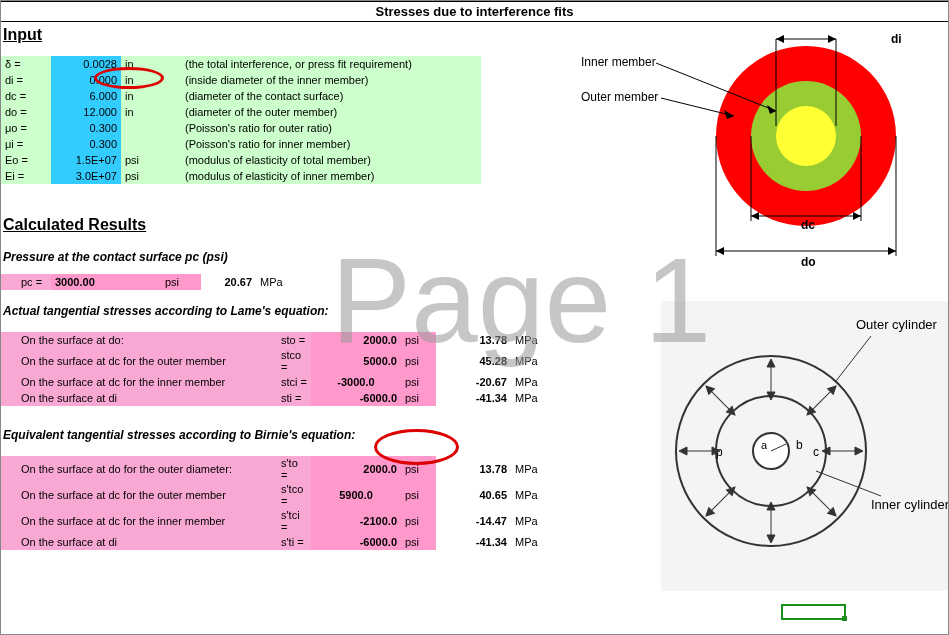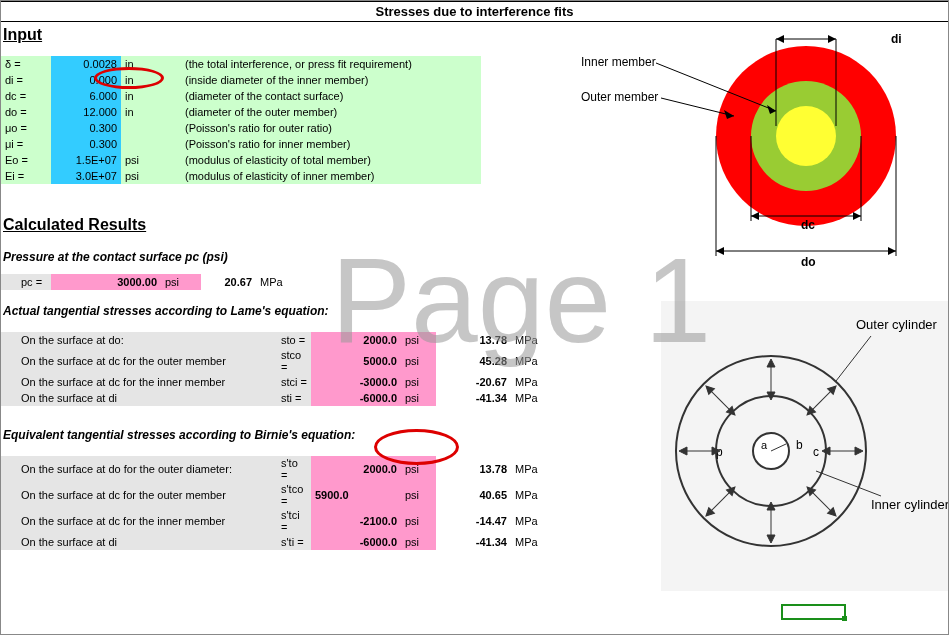--- a/index.html
+++ b/index.html
@@ -36,21 +36,21 @@
     padding: 4px 2px;
   }
   table { border-collapse: collapse; }
   td { padding: 1px 4px; height: 16px; vertical-align: middle; }
   .c-lbl  { width: 50px; }
   .c-val  { width: 70px; text-align: right; }
   .c-unit { width: 30px; text-align: left; }
   .c-desc { width: 300px; }
   .bg-green { background: #ccffcc; }
   .bg-blue  { background: #33ccff; }
-  .bg-orange{ background: #e5e5e5; padding-left: 20px; }
+  .bg-orange{ background: #f9a8d4; padding-left: 20px; }
   .bg-pink  { background: #ff99cc; }
   .watermark {
     position: absolute;
     left: 330px; top: 230px;
     font-size: 120px;
     color: #999;
     opacity: 0.55;
     font-family: Arial, sans-serif;
     font-weight: normal;
     pointer-events: none;
@@ -158,21 +158,21 @@
 <div style="height:28px;"></div>
 <div class="section-head">Calculated Results</div>
 <div style="height:8px;"></div>
 
 <div class="subhead">Pressure at the contact surface pc (psi)</div>
 
 <table style="margin-top:6px;">
   <tbody>
       <tr>
     <td class="bg-orange" style="width:50px;">pc =</td>
-    <td class="bg-pink" style="width:110px;text-align:right;font-weight:bold;">3000.00</td>
+    <td class="bg-pink" style="width:110px;font-weight:bold;">3000.00</td>
     <td class="bg-pink" style="width:40px;">psi</td>
     <td style="width:55px;text-align:right;font-weight:bold;">20.67</td>
     <td style="width:40px;">MPa</td>
   </tr>
 </tbody>
   </table>
 
 <div style="height:10px;"></div>
 <div class="subhead">Actual tangential stresses according to Lame's equation:</div>
 
@@ -190,21 +190,21 @@
         <td class="bg-orange" style="width:260px;">On the surface at dc for the outer member</td>
         <td class="bg-orange" style="width:50px;">stco =</td>
         <td class="bg-pink" style="width:90px;text-align:right;font-weight:bold;">5000.0</td>
         <td class="bg-pink" style="width:35px;">psi</td>
         <td style="width:75px;text-align:right;font-weight:bold;">45.28</td>
         <td style="width:40px;">MPa</td>
       </tr>
       <tr>
         <td class="bg-orange" style="width:260px;">On the surface at dc for the inner member</td>
         <td class="bg-orange" style="width:50px;">stci =</td>
-        <td class="bg-pink" style="width:90px;text-align:right;font-weight:bold;">-3000.0</td>
+        <td class="bg-pink" style="width:90px;text-align:center;font-weight:bold;">-3000.0</td>
         <td class="bg-pink" style="width:35px;">psi</td>
         <td style="width:75px;text-align:right;font-weight:bold;">-20.67</td>
         <td style="width:40px;">MPa</td>
       </tr>
       <tr>
         <td class="bg-orange" style="width:260px;">On the surface at di</td>
         <td class="bg-orange" style="width:50px;">sti =</td>
         <td class="bg-pink" style="width:90px;text-align:right;font-weight:bold;">-6000.0</td>
         <td class="bg-pink" style="width:35px;">psi</td>
         <td style="width:75px;text-align:right;font-weight:bold;">-41.34</td>
@@ -222,21 +222,21 @@
         <td class="bg-orange" style="width:260px;">On the surface at do for the outer diameter:</td>
         <td class="bg-orange" style="width:50px;">s'to =</td>
         <td class="bg-pink" style="width:90px;text-align:right;font-weight:bold;">2000.0</td>
         <td class="bg-pink" style="width:35px;">psi</td>
         <td style="width:75px;text-align:right;font-weight:bold;">13.78</td>
         <td style="width:40px;">MPa</td>
       </tr>
       <tr>
         <td class="bg-orange" style="width:260px;">On the surface at dc for the outer member</td>
         <td class="bg-orange" style="width:50px;">s'tco =</td>
-        <td class="bg-pink" style="width:90px;text-align:left;font-weight:bold;margin-left:16px;">5900.0</td>
+        <td class="bg-pink" style="width:90px;text-align:center;font-weight:bold;margin-left:16px;">5900.0</td>
         <td class="bg-pink" style="width:35px;">psi</td>
         <td style="width:75px;text-align:right;font-weight:bold;">40.65</td>
         <td style="width:40px;">MPa</td>
       </tr>
       <tr>
         <td class="bg-orange" style="width:260px;">On the surface at dc for the inner member</td>
         <td class="bg-orange" style="width:50px;">s'tci =</td>
         <td class="bg-pink" style="width:90px;text-align:right;font-weight:bold;">-2100.0</td>
         <td class="bg-pink" style="width:35px;">psi</td>
         <td style="width:75px;text-align:right;font-weight:bold;">-14.47</td>

